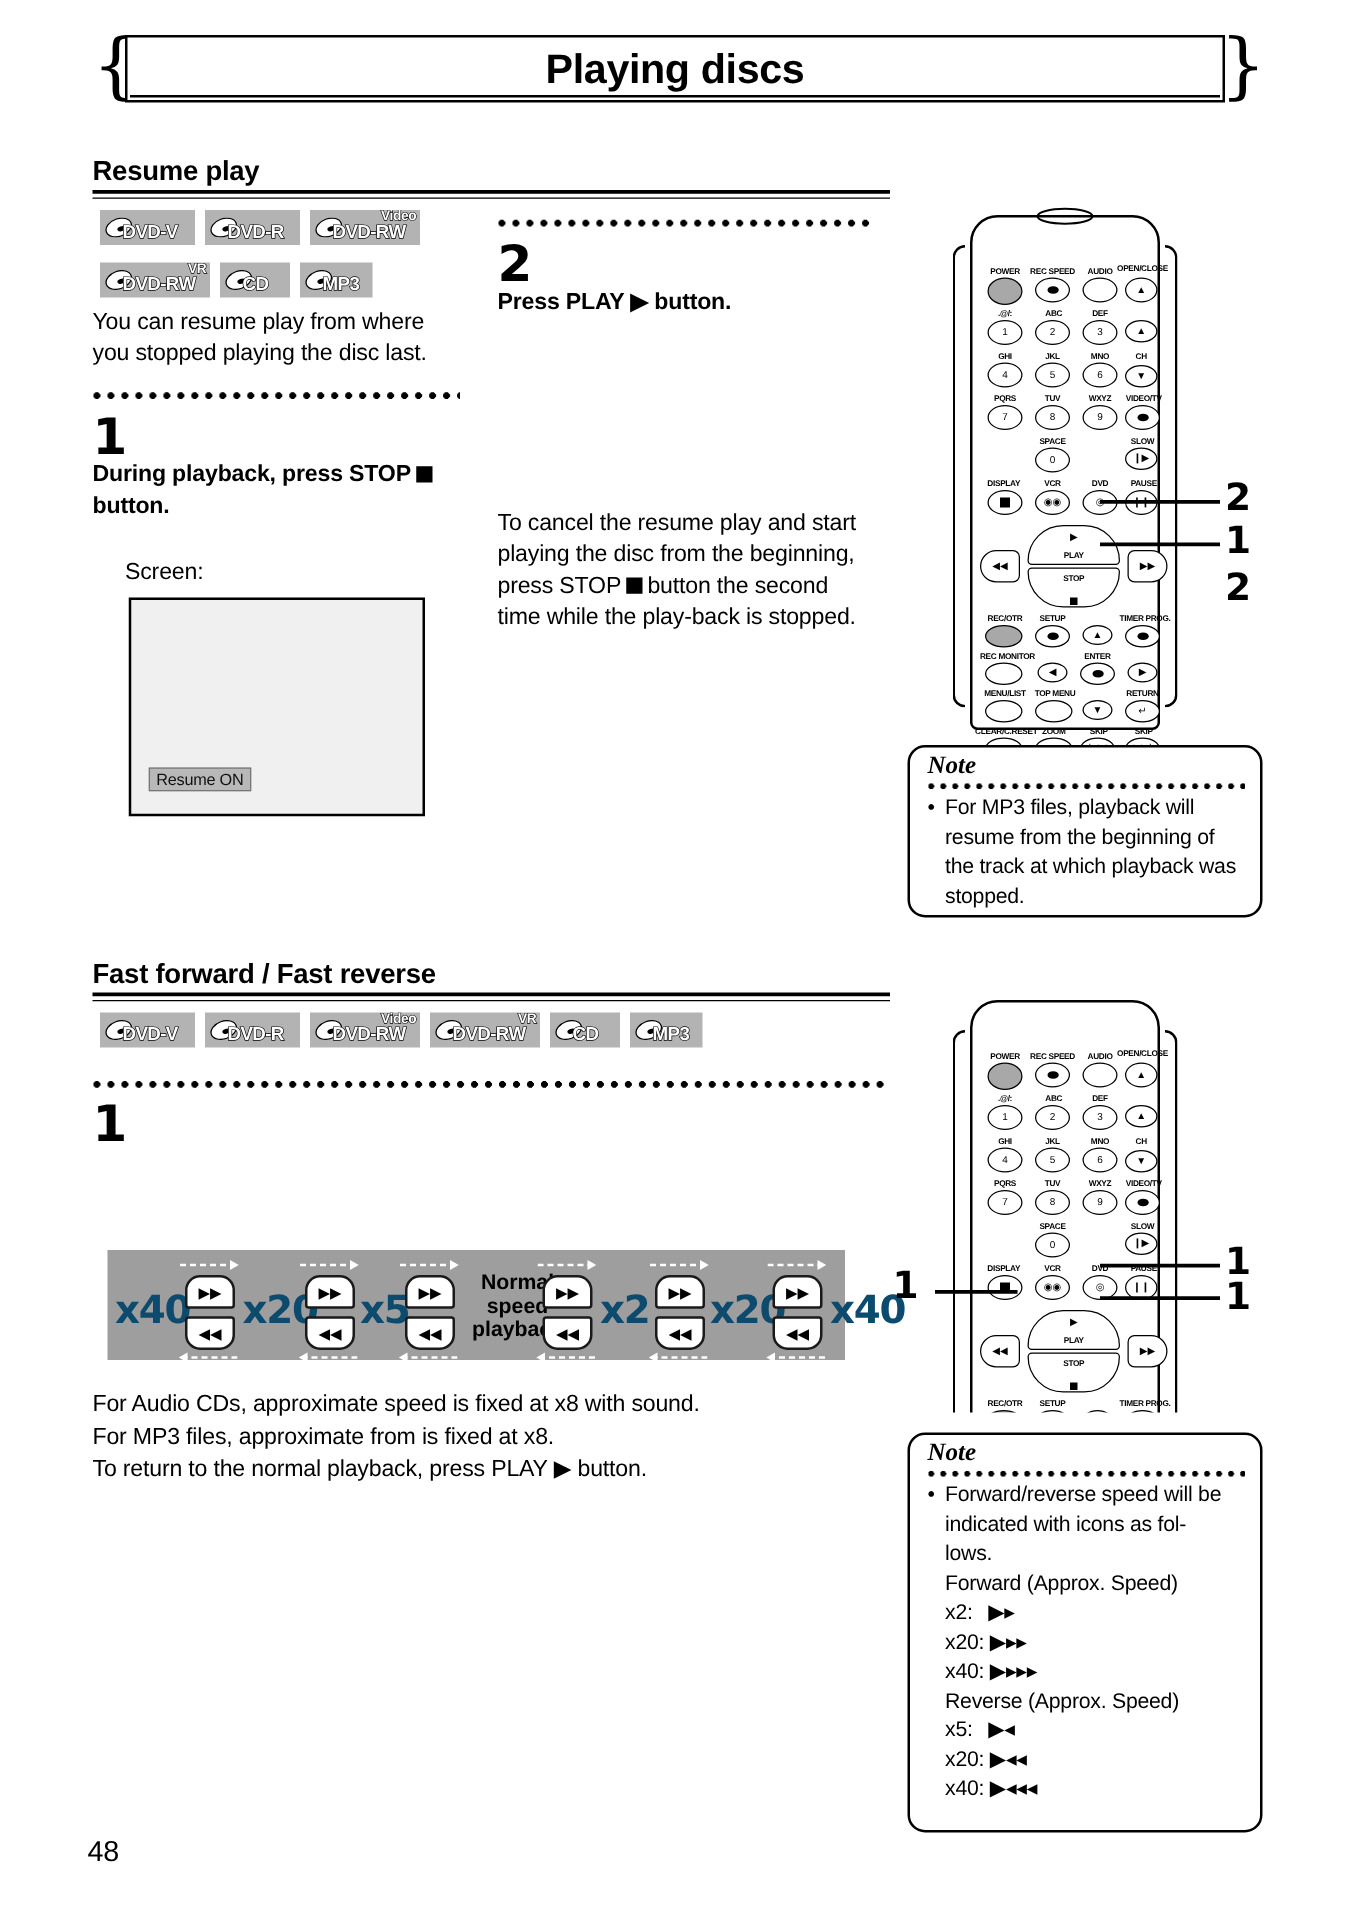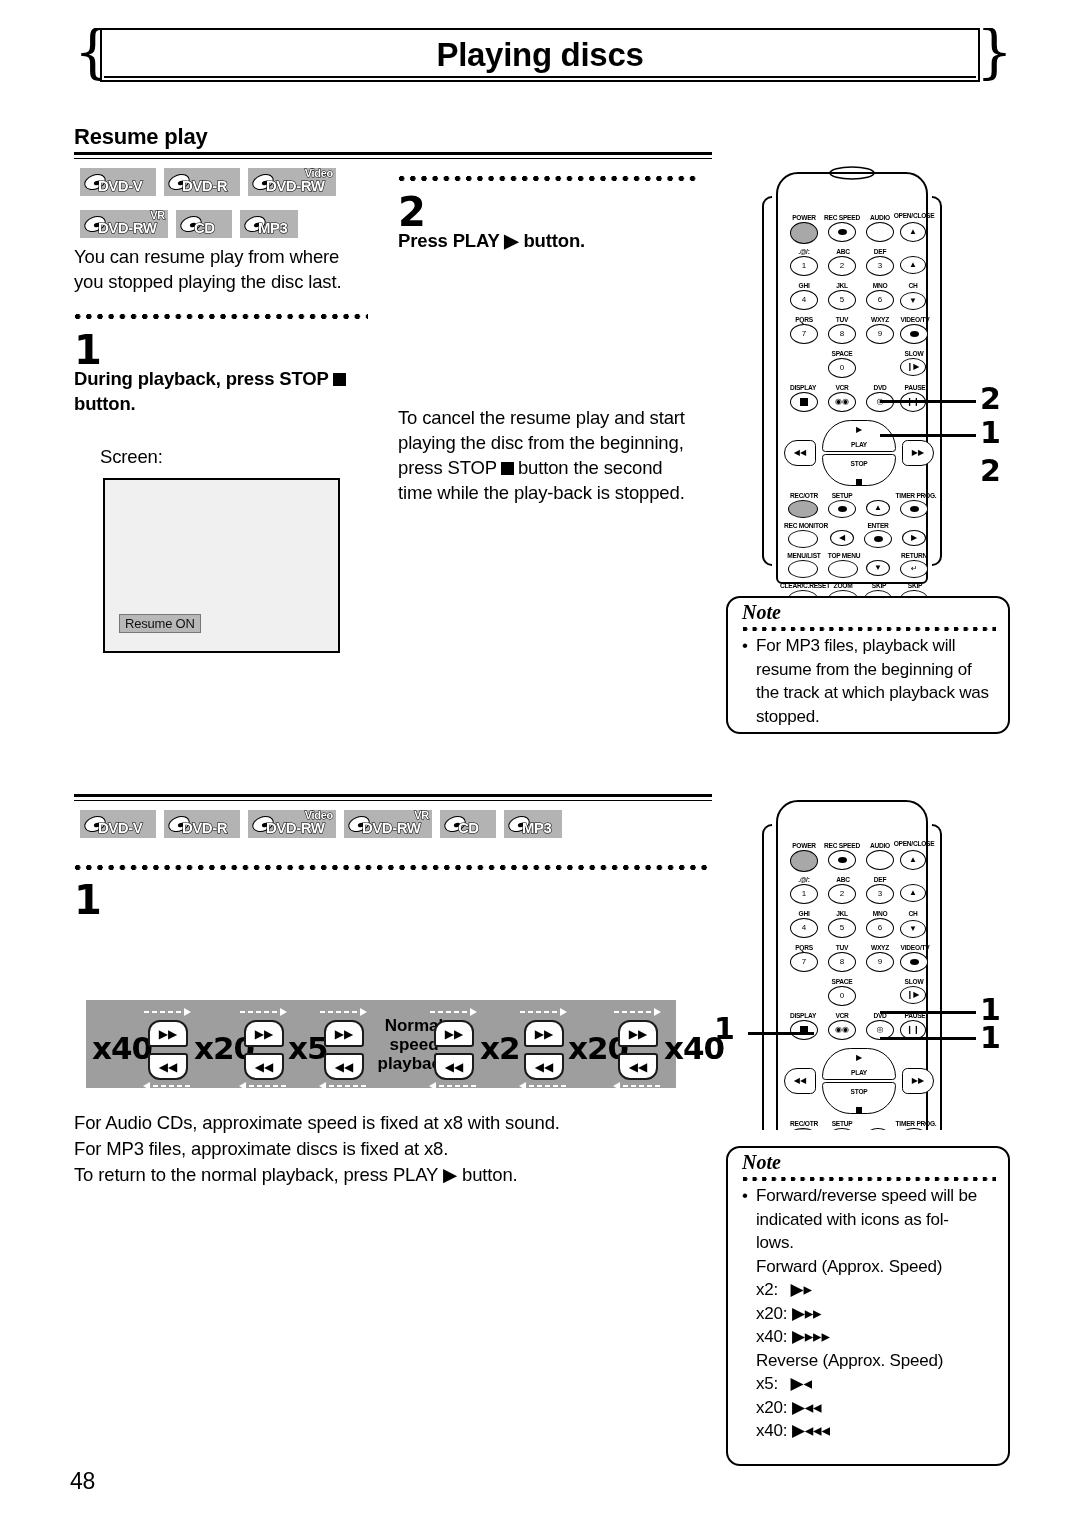--- a/index.html
+++ b/index.html
@@ -211,21 +211,21 @@
     left: 86px; top: 1000px;
     width: 590px; height: 88px;
     background: #9e9e9e;
   }
   .sp-label {
     position: absolute;
     font-size: 31px;
     font-weight: bold;
     font-family: "DejaVu Sans", sans-serif;
     letter-spacing: -1px;
-    color: #000000;
+    color: #0c4a6e;
     top: 30px;
   }
   .sp-normal {
     position: absolute;
     top: 16px;
     width: 92px;
     text-align: center;
     font-size: 17px;
     font-weight: bold;
     line-height: 19px;
@@ -557,20 +557,21 @@
 
   <div class="note" style="left:726px; top:596px; width:284px; height:138px;">
     <div class="note-title">Note</div>
     <div class="note-dots" style="top:28px; width:254px;"></div>
     <div class="note-body" style="left:14px; top:36px; width:256px;">
       <span style="position:absolute;left:0;top:0;">•</span>
       <span class="note-ind">For MP3 files, playback will resume from the beginning of the track at which playback was stopped.</span>
     </div>
   </div>
 
+  <div class="sec-head" style="left:74px; top:766px;">Fast forward / Fast reverse</div>
   <div class="sec-rule" style="left:74px; top:794px; width:638px;"></div>
 
   <div class="badge" style="left:80px; top:810px; width:76px;">
     <svg class="disc" viewBox="0 0 22 16">
         <ellipse cx="11" cy="8" rx="10.5" ry="7" fill="#fff" stroke="#000" stroke-width="1" transform="rotate(-20 11 8)"></ellipse>
         <ellipse cx="13" cy="9" rx="3.2" ry="2" fill="#000" transform="rotate(-20 13 9)"></ellipse>
       </svg>
     <span class="blabel">DVD-V</span>
   </div>
   <div class="badge" style="left:164px; top:810px; width:76px;">
@@ -683,21 +684,21 @@
       <div class="sp-btn ff">▶▶</div>
       <div class="sp-btn rw">◀◀</div>
       <div class="sp-arrow" style="left:-4px; top:74px; width:46px; transform:scaleX(-1);">
           <span class="tip" style="right:-1px;border-left:7px solid #fff;"></span>
         </div>
     </div>
     <div class="sp-label" style="left:540px; left:538px; margin-left:40px;">x40</div>
   </div>
 
   <div class="txt" style="left:74px; top:1110px; width:660px;">For Audio CDs, approximate speed is fixed at x8 with sound.</div>
-  <div class="txt" style="left:74px; top:1136px; width:660px;">For MP3 files, approximate discs is fixed at x8.</div>
+  <div class="txt" style="left:74px; top:1136px; width:660px;">For MP3 files, approximate from is fixed at x8.</div>
   <div class="txt" style="left:74px; top:1162px; width:660px;">To return to the normal playback, press PLAY ▶ button.</div>
 
   <div style="position:absolute; left:756px; top:800px; width:220px; height:330px; overflow:hidden;">
     <div class="remote" style="left:6px; top:0;">
       <div class="rem-body" style="height:412px;"></div>
       <div class="rem-side" style="left:0px; top:24px; height:370px; border-radius:40px 0 0 40px; border-right:none;"></div>
       <div class="rem-side" style="left:170px; top:24px; height:370px; border-radius:0 40px 40px 0; border-left:none;"></div>
 
       <div class="lbl" style="left:22px; top:42px; width:40px;">POWER</div>
       <div class="btn oval gray" style="left:28px; top:50px; width:28px; height:22px;"></div>

